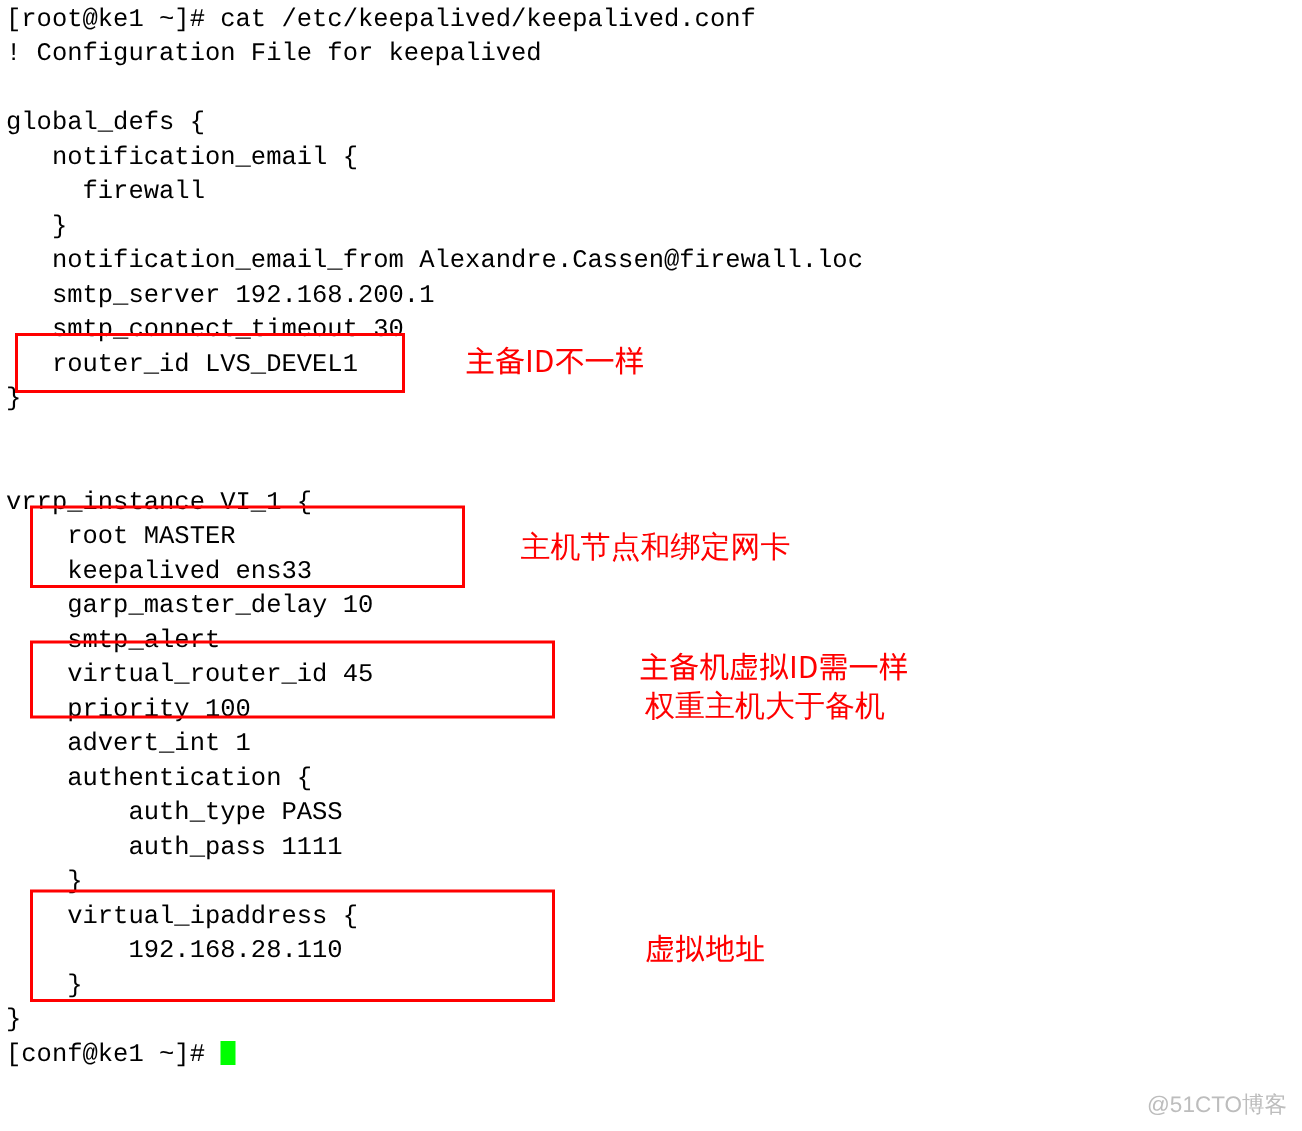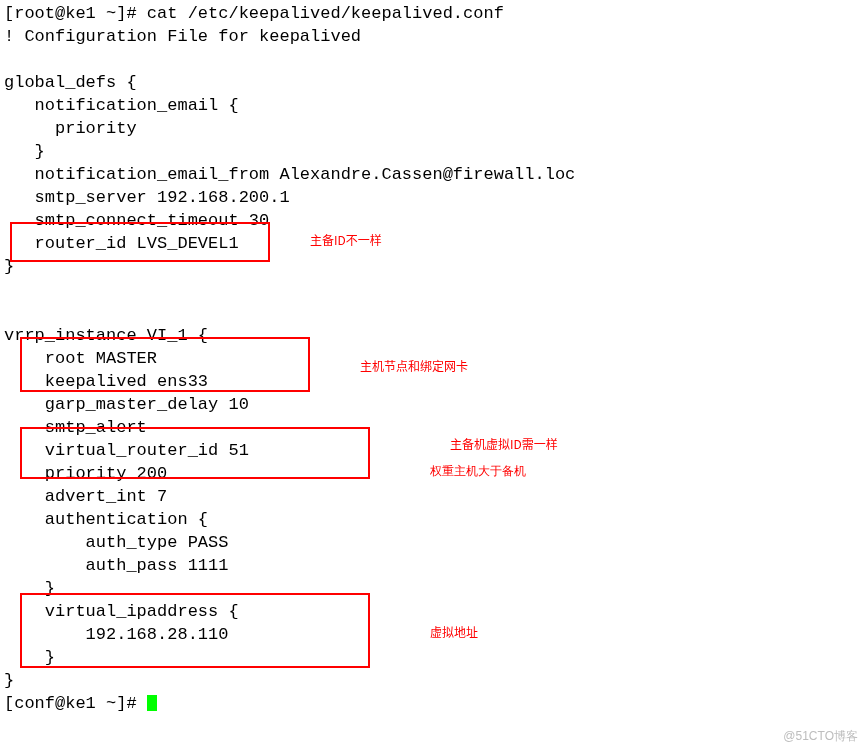--- a/index.html
+++ b/index.html
@@ -19,21 +19,21 @@
     position: absolute;
     top: 2px;
     left: 4px;
     white-space: pre;
     color: #000;
   }
   .annot {
     position: absolute;
     color: #ff0000;
     font-family: "Microsoft YaHei","PingFang SC","Noto Sans CJK SC",sans-serif;
-    font-size: 12px;
+    font-size: 20px;
     white-space: nowrap;
   }
   .redbox {
     position: absolute;
     border: 2px solid #ff0000;
     background: transparent;
     box-sizing: border-box;
   }
   .cursor {
     display:inline-block;
@@ -41,63 +41,63 @@
     height:16px;
     background:#00ff00;
     vertical-align: middle;
     margin-bottom:2px;
   }
   .watermark {
     position:absolute;
     right:10px;
     bottom:6px;
     font-family: sans-serif;
-    font-size:12px;
+    font-size:15px;
     color:#bdbdbd;
   }
 </style>
 </head>
 <body>
 
 <div class="terminal"><span>[root@ke1 ~]# cat /etc/keepalived/keepalived.conf</span>
 <span>! Configuration File for keepalived</span>
 <span></span>
 <span>global_defs {</span>
 <span>   notification_email {</span>
-<span>     priority</span>
+<span>     firewall</span>
 <span>   }</span>
 <span>   notification_email_from Alexandre.Cassen@firewall.loc</span>
 <span>   smtp_server 192.168.200.1</span>
 <span>   smtp_connect_timeout 30</span>
 <span>   router_id LVS_DEVEL1</span>
 <span>}</span>
 <span></span>
 <span></span>
 <span>vrrp_instance VI_1 {</span>
 <span>    root MASTER</span>
 <span>    keepalived ens33</span>
 <span>    garp_master_delay 10</span>
 <span>    smtp_alert</span>
-<span>    virtual_router_id 51</span>
-<span>    priority 200</span>
-<span>    advert_int 7</span>
+<span>    virtual_router_id 45</span>
+<span>    priority 100</span>
+<span>    advert_int 1</span>
 <span>    authentication {</span>
 <span>        auth_type PASS</span>
 <span>        auth_pass 1111</span>
 <span>    }</span>
 <span>    virtual_ipaddress {</span>
 <span>        192.168.28.110</span>
 <span>    }</span>
 <span>}</span>
 <span><span>[conf@ke1 ~]# </span><span class="cursor"></span></span></div>
 
 <div class="redbox" style="left:10px; top:222px; width:260px; height:40px;"></div>
 <div class="redbox" style="left:20px; top:337px; width:290px; height:55px;"></div>
 <div class="redbox" style="left:20px; top:427px; width:350px; height:52px;"></div>
 <div class="redbox" style="left:20px; top:593px; width:350px; height:75px;"></div>
 
 <div class="annot" style="left:310px; top:228px;">主备ID不一样</div>
-<div class="annot" style="left:360px; top:354px;">主机节点和绑定网卡</div>
-<div class="annot" style="left:450px; top:432px;">主备机虚拟ID需一样</div>
+<div class="annot" style="left:347px; top:354px;font-family:Liberation Serif, serif;">主机节点和绑定网卡</div>
+<div class="annot" style="left:426px; top:432px;">主备机虚拟ID需一样</div>
 <div class="annot" style="left:430px; top:460px;font-family:Liberation Serif, serif;">权重主机大于备机</div>
 <div class="annot" style="left:430px; top:620px;">虚拟地址</div>
 
 <div class="watermark">@51CTO博客</div>
 
 </body></html>

